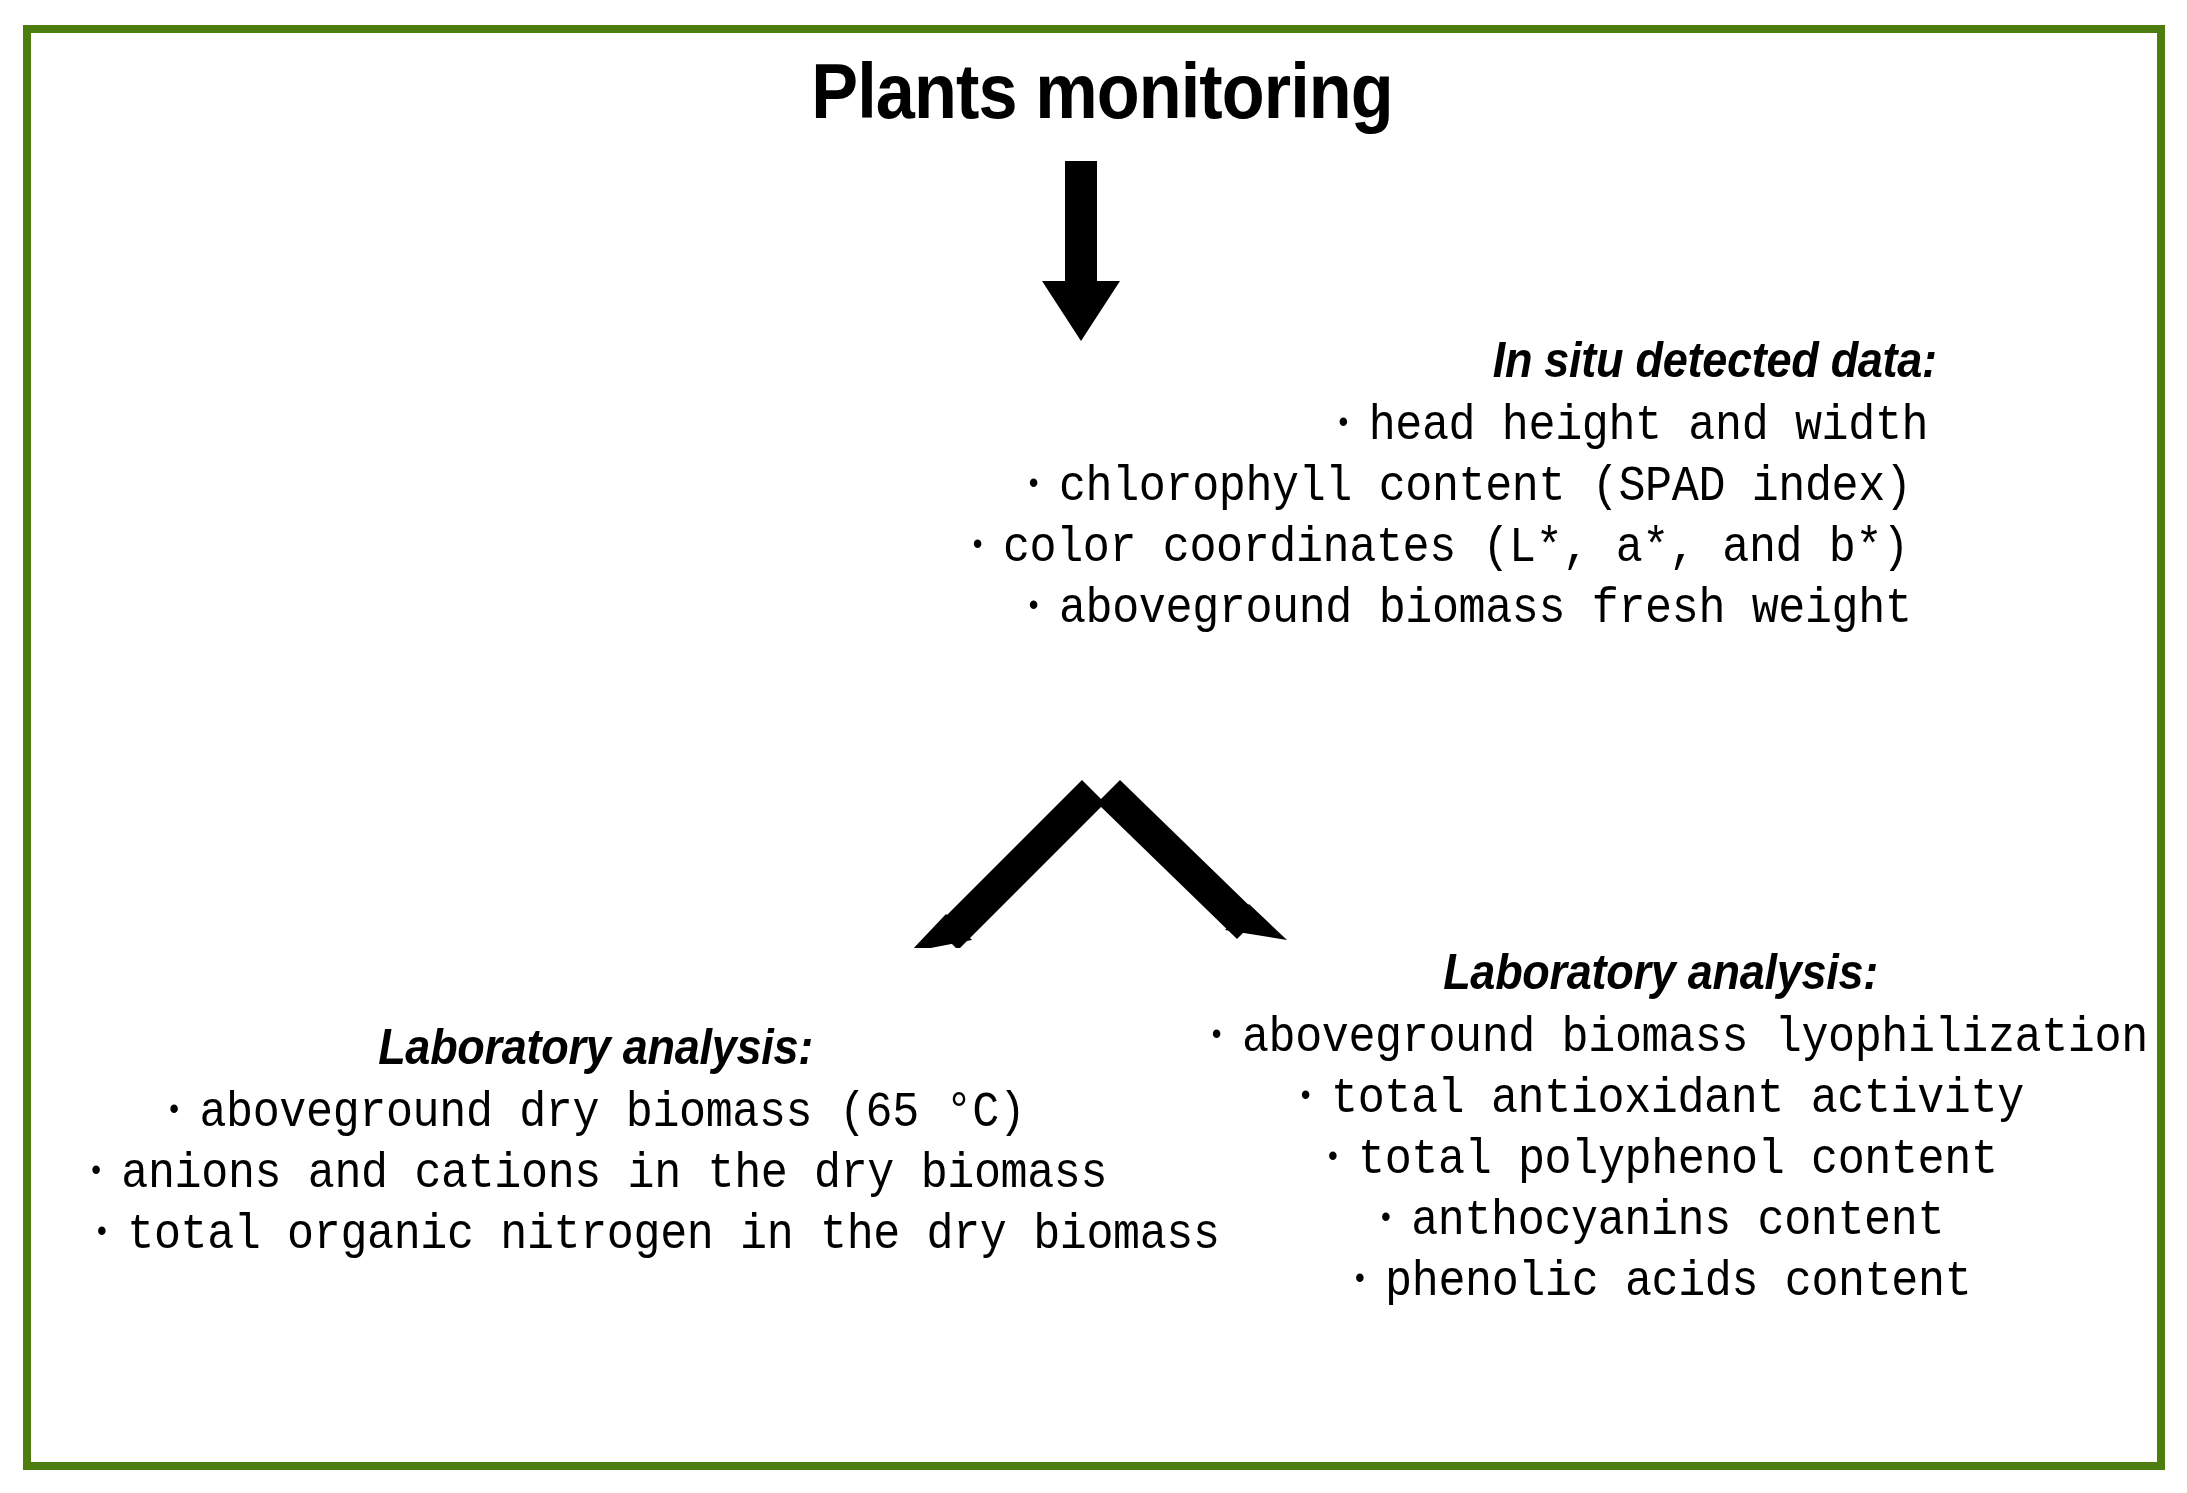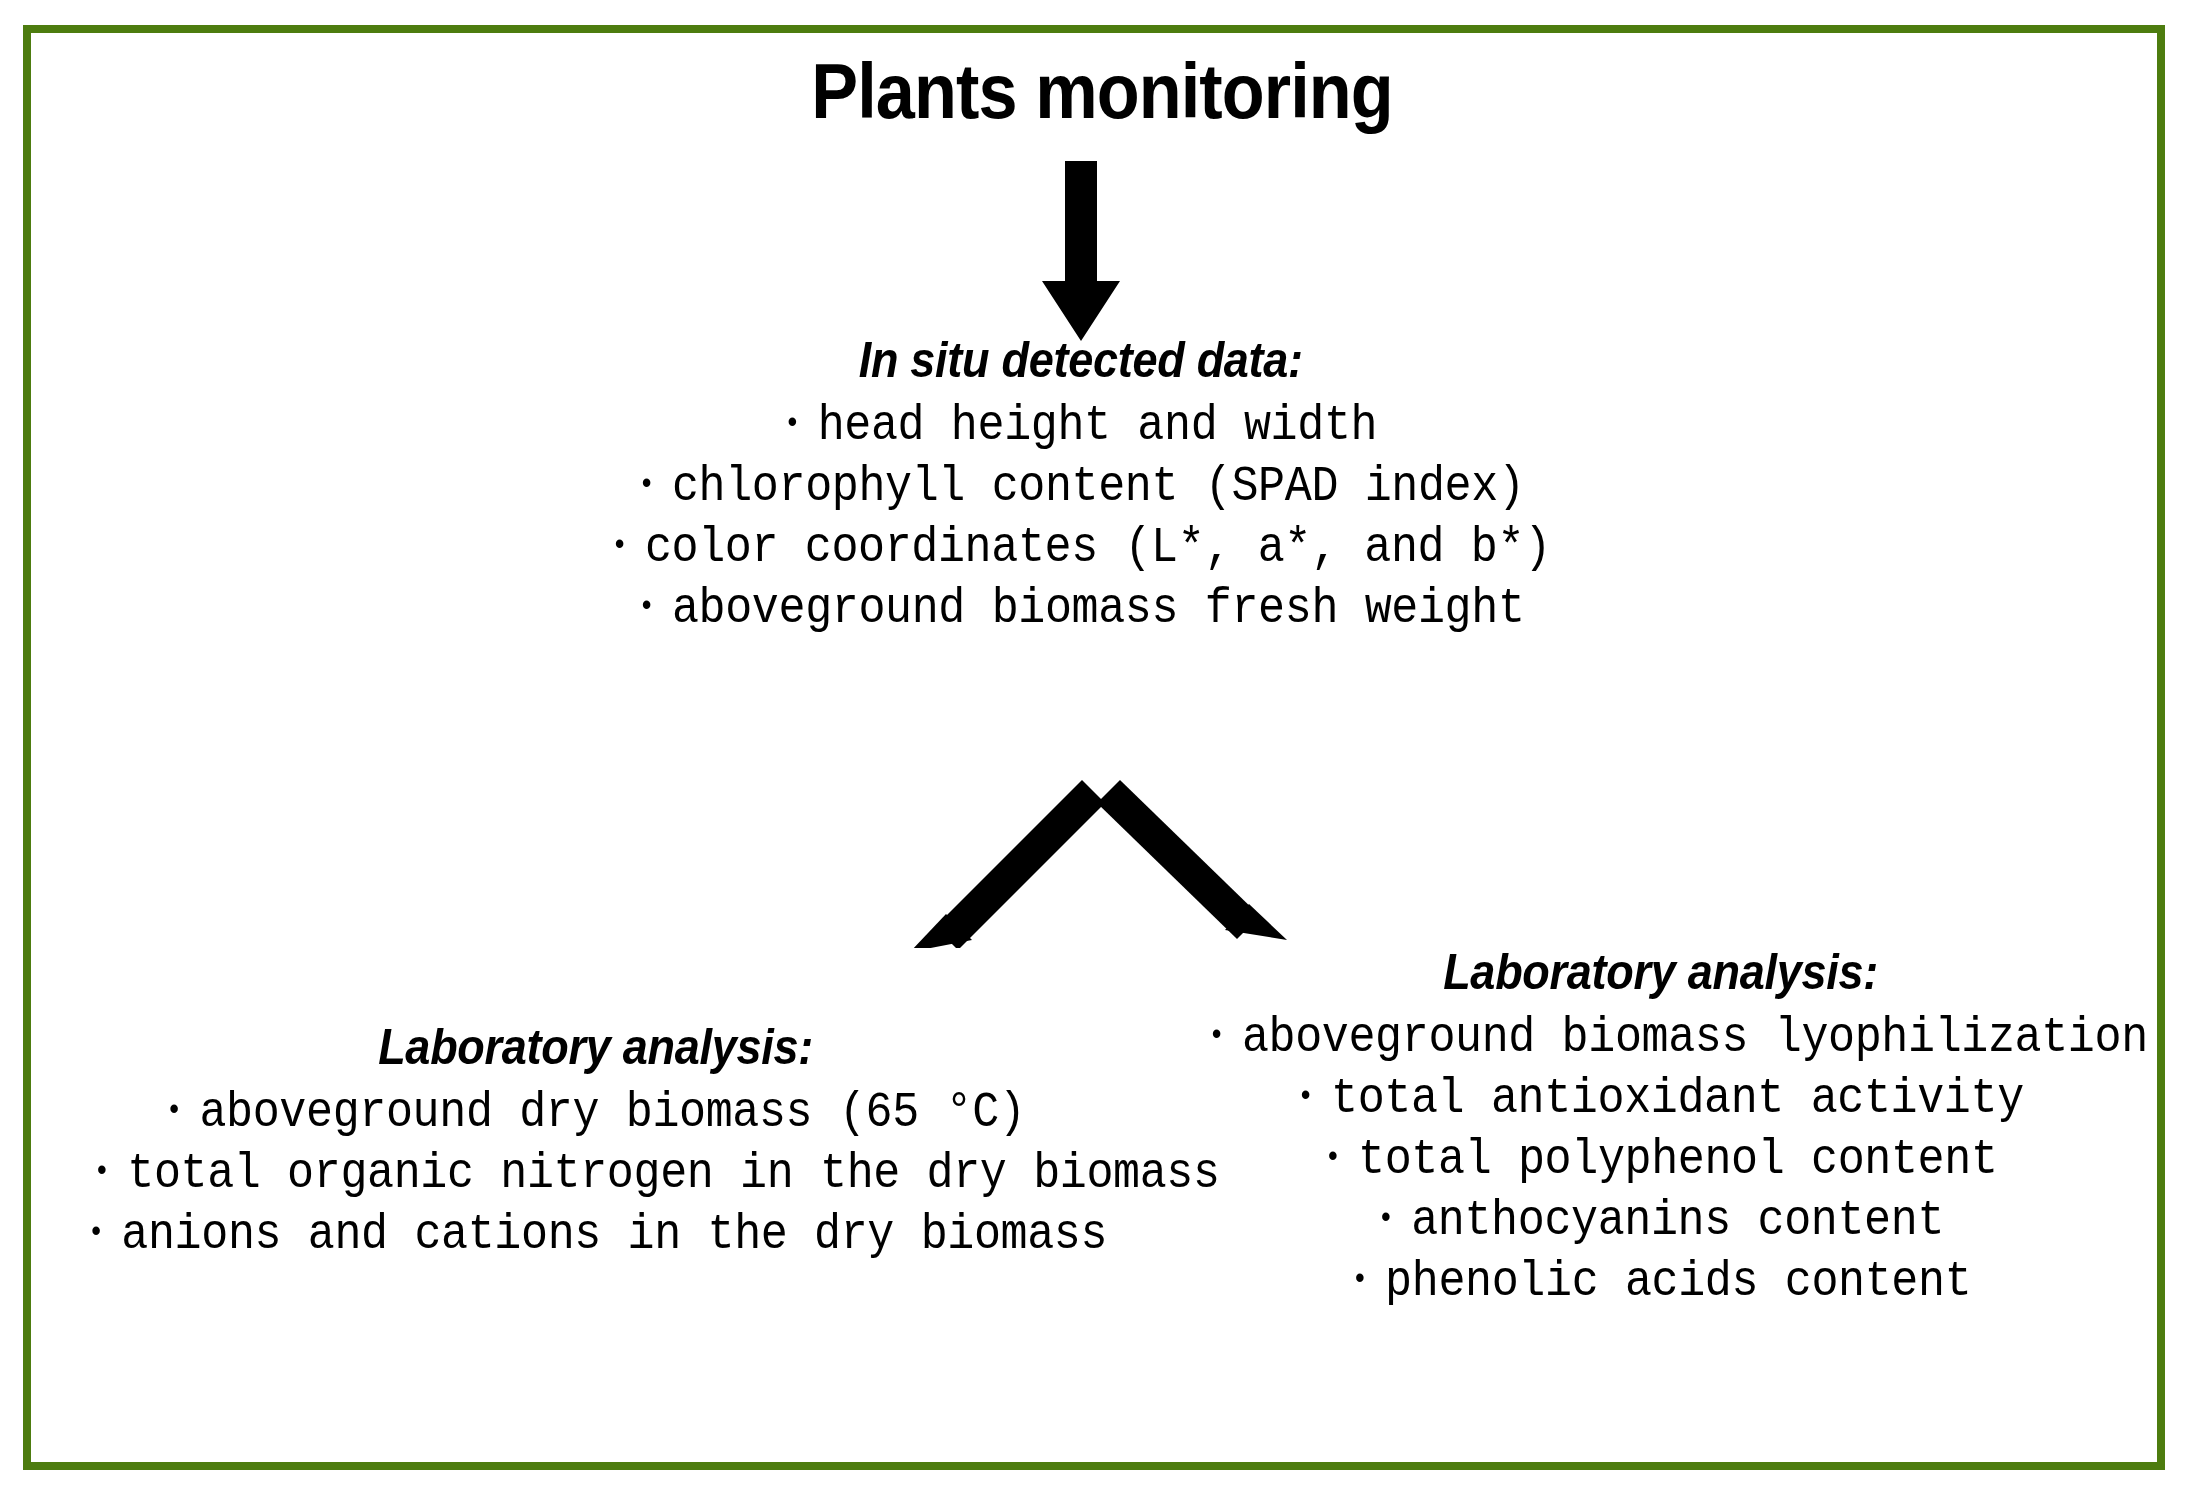--- a/index.html
+++ b/index.html
@@ -64,21 +64,21 @@
     width: 470px;
     height: 200px;
   }
 
   
   #in-situ-block {
     position: absolute;
     left: 170px;
     top: 298px;
     width: 1760px;
-    text-align: center;
+    text-align: right;
   }
 
   
   #lab-left-block {
     position: absolute;
     left: 0px;
     top: 985px;
     width: 1130px;
     text-align: center;
   }
@@ -159,22 +159,22 @@
       </g>
     </svg>
   </div>
 
   <div id="lab-left-block">
     <div class="block-heading">
       <span class="cond">Laboratory analysis:</span>
     </div>
     <ul class="bullet-list">
       <li><span class="cond"><span class="bullet-dot">•</span><span>aboveground dry biomass (65 °C)</span></span></li>
+      <li><span class="cond"><span class="bullet-dot">•</span><span>anions and cations in the dry biomass</span></span></li>
       <li><span class="cond"><span class="bullet-dot">•</span><span>total organic nitrogen in the dry biomass</span></span></li>
-      <li><span class="cond"><span class="bullet-dot">•</span><span>anions and cations in the dry biomass</span></span></li>
     </ul>
   </div>
 
   <div id="lab-right-block">
     <div class="block-heading">
       <span class="cond">Laboratory analysis:</span>
     </div>
     <ul class="bullet-list">
       <li><span class="cond"><span class="bullet-dot">•</span><span>aboveground biomass lyophilization</span></span></li>
       <li><span class="cond"><span class="bullet-dot">•</span><span>total antioxidant activity</span></span></li>

